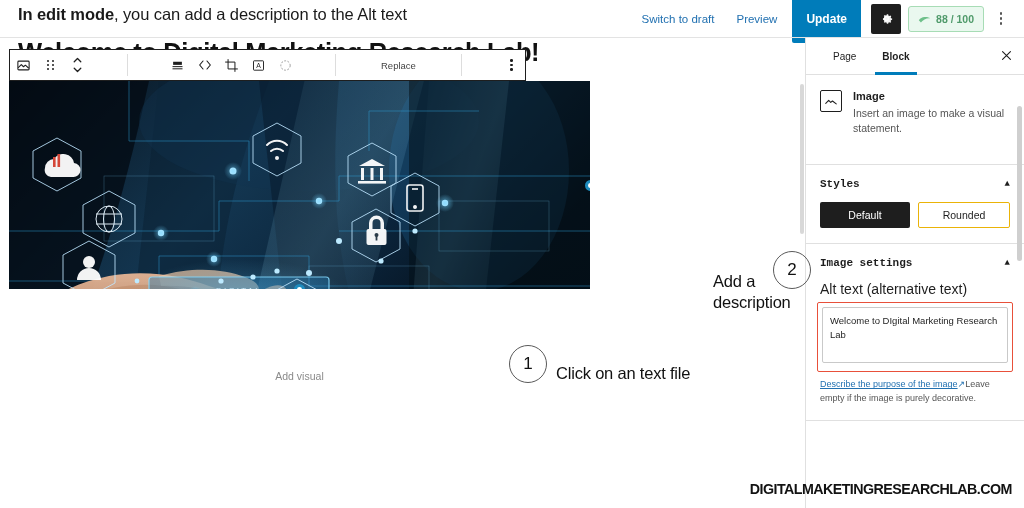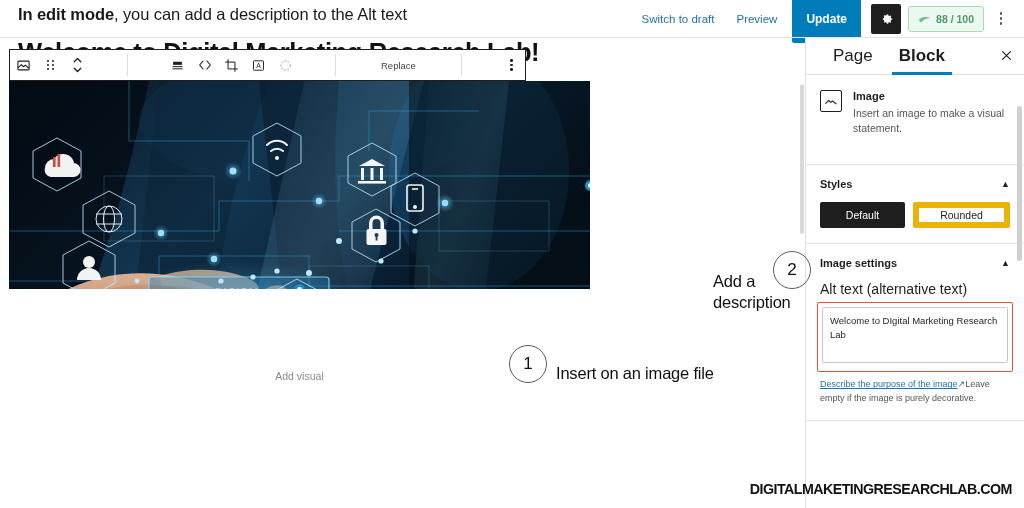--- a/index.html
+++ b/index.html
@@ -118,21 +118,21 @@
   
   .sidebar {
     position: absolute; right: 0; top: 38px; width: 219px; bottom: 0;
     background: #fff; border-left: 1px solid #e0e0e0;
   }
   .sb-tabs {
     height: 37px; display: flex; align-items: center;
     border-bottom: 1px solid #e0e0e0; position: relative; padding-left: 14px;
   }
   .sb-tab {
-    font-size: 17px; color: #1e1e1e; padding: 0 13px; height: 37px;
+    font-size: 10px; color: #1e1e1e; padding: 0 13px; height: 37px;
     display: flex; align-items: center; cursor: pointer; position: relative;
   }
   .sb-tab.active { font-weight: 700; }
   .sb-tab.active::after {
     content:''; position:absolute; left:6px; right:6px; bottom:0; height:3px; background:#007cba;
   }
   .sb-close {
     position: absolute; right: 12px; top: 11px; font-size: 14px; color: #1e1e1e;
     cursor: pointer; line-height: 1;
   }
@@ -144,29 +144,30 @@
     width: 22px; height: 22px; border: 1.3px solid #1e1e1e; border-radius: 2px;
     display:flex; align-items:center; justify-content:center; flex: 0 0 auto;
   }
   .sb-blocktitle { font-size: 11px; font-weight: 700; color:#1e1e1e; margin-bottom: 4px;}
   .sb-blockdesc { font-size: 10.5px; color:#555; line-height: 1.45; }
 
   .sb-section-head {
     display:flex; align-items:center; justify-content:space-between;
     padding: 13px 14px 12px 14px; font-size: 11px; font-weight:700; color:#1e1e1e;
     cursor:pointer;
+    font-family:Liberation Mono, monospace;
   }
   .chev { font-size: 9px; color:#1e1e1e; }
   .sb-styles { display:flex; gap:8px; padding: 0 14px 15px 14px; border-bottom:1px solid #e0e0e0;}
   .style-btn {
     flex:1; height: 26px; display:flex; align-items:center; justify-content:center;
     font-size: 10.5px; border-radius:2px; cursor:pointer;
   }
   .style-btn.sel { background:#1e1e1e; color:#fff; }
-  .style-btn.unsel { background:#fff; color:#1e1e1e; border:6px solid #eab308; }
+  .style-btn.unsel { background:#fff; color:#1e1e1e; border:1px solid #eab308; }
 
   .sb-imgsettings { border-bottom: 1px solid #e0e0e0; padding-bottom: 14px; }
   .field-label { font-size: 14px; color:#1e1e1e; padding: 0 14px 5px 14px; }
   .alt-wrap {
     margin: 0 11px; padding: 4px; border: 1.6px solid #e8503a; border-radius: 2px;
   }
   .alt-box {
     width: 100%; height: 56px; border: 1px solid #c9c9c9; border-radius: 2px;
     font-family: "Liberation Sans", sans-serif; font-size: 9.5px; color: #1e1e1e;
     padding: 6px 7px; resize: none; line-height: 1.45; background:#fff;
@@ -481,21 +482,21 @@
     </svg>
     <div class="handle right"></div>
     <div class="handle bottom"></div>
   </div>
 
   <div class="caption">Add visual</div>
 
   <div class="editor-scroll"></div>
 
   <div class="callout-circle" id="callout1-circle">1</div>
-  <div class="callout-text" id="callout1-text">Insert on an image file</div>
+  <div class="callout-text" id="callout1-text">Click on an text file</div>
   <div class="callout-circle" id="callout2-circle">2</div>
   <div class="callout-text" id="callout2-text">Add a description</div>
 
   <div class="sidebar">
     <div class="sb-tabs">
       <div class="sb-tab">Page</div>
       <div class="sb-tab active">Block</div>
       <div class="sb-close">
         <svg width="11" height="11" viewBox="0 0 14 14" stroke="#1e1e1e" stroke-width="1.4" stroke-linecap="round">
           <path d="M2 2 L12 12 M12 2 L2 12"></path>

